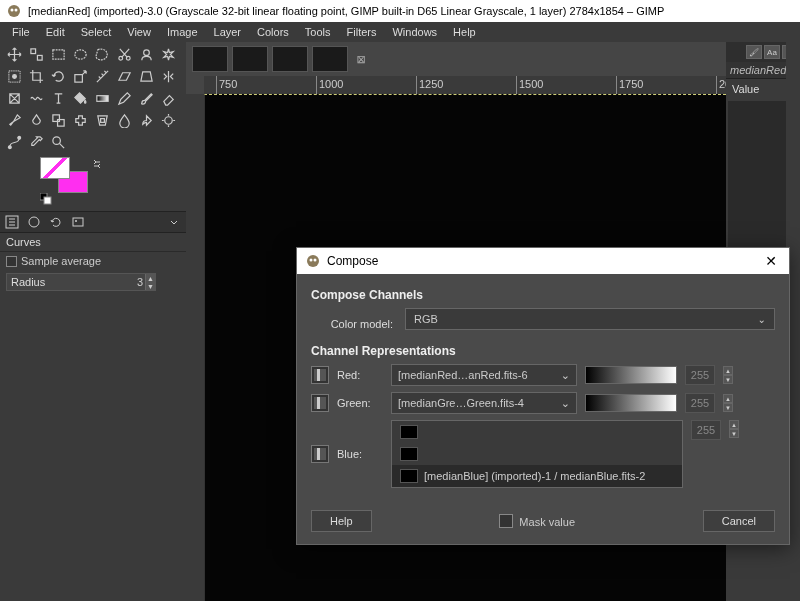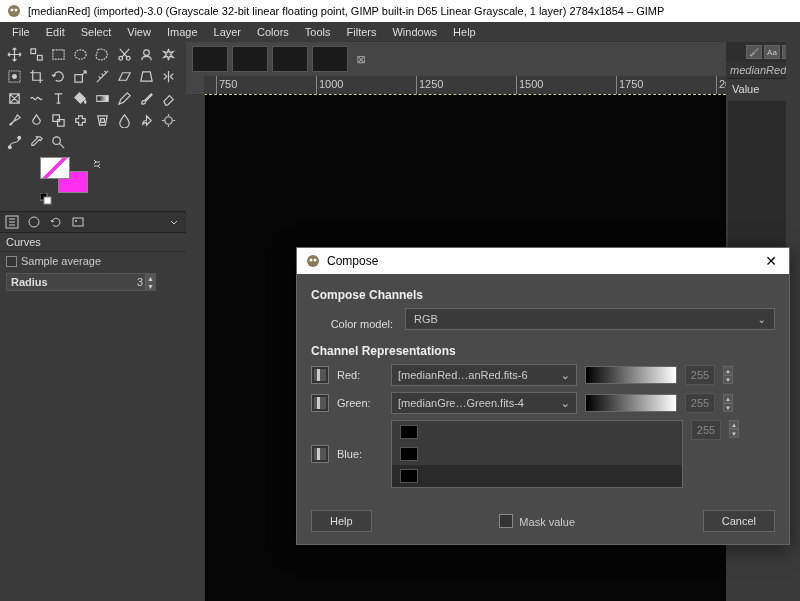--- a/index.html
+++ b/index.html
@@ -361,21 +361,21 @@
           </svg>
         </div>
     </div>
     <div class="panel-title">Curves</div>
     <div class="opt-row">
       <span class="chk"></span>
       <span>Sample average</span>
     </div>
     <div class="opt-row">
       <div class="spin">
-        <input readonly="" style="pointer-events: none; font-weight: bold;" value="Radius">
+        <input readonly="" style="pointer-events: none;" value="Radius">
         <span class="num">3</span>
         <div class="btns">
           <div class="sb">▲</div>
           <div class="sb">▼</div>
         </div>
       </div>
     </div>
   </div>
 
   <div class="canvas-area">
@@ -485,20 +485,21 @@
       <div class="ch-dd" style="width:292px;padding:0;border:none;flex-direction:column;height:auto;background:transparent">
         <div class="dd-menu" style="position:static;width:100%">
           <div class="dd-item">
               <span class="dd-thumb"></span>
             </div>
           <div class="dd-item">
               <span class="dd-thumb"></span>
             </div>
           <div class="dd-item sel">
               <span class="dd-thumb"></span>
+              <span>[medianBlue] (imported)-1 / medianBlue.fits-2</span>
             </div>
         </div>
       </div>
       <div class="ch-val" style="align-self:flex-start">255</div>
       <div class="ch-spin" style="align-self:flex-start">
           <div class="sb">▲</div>
           <div class="sb">▼</div>
         </div>
     </div>
   </div>

